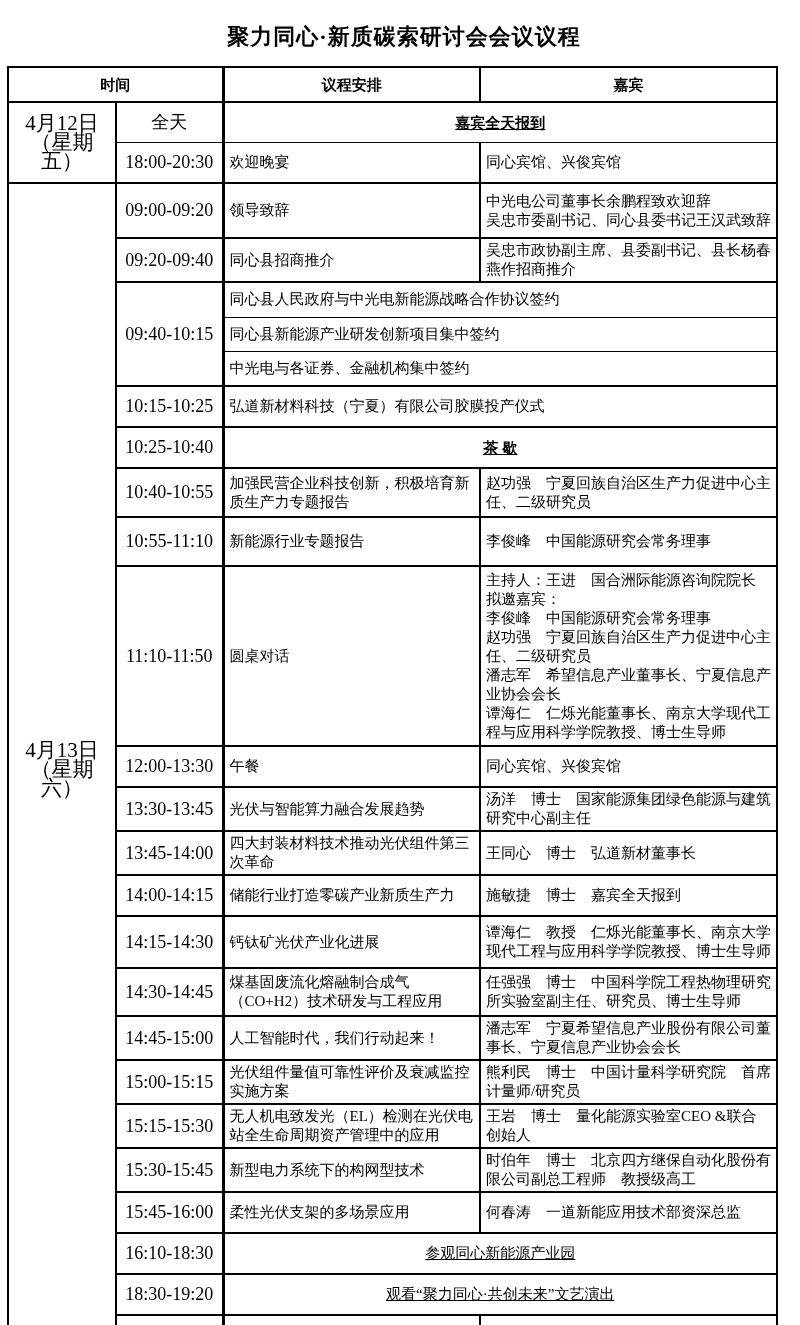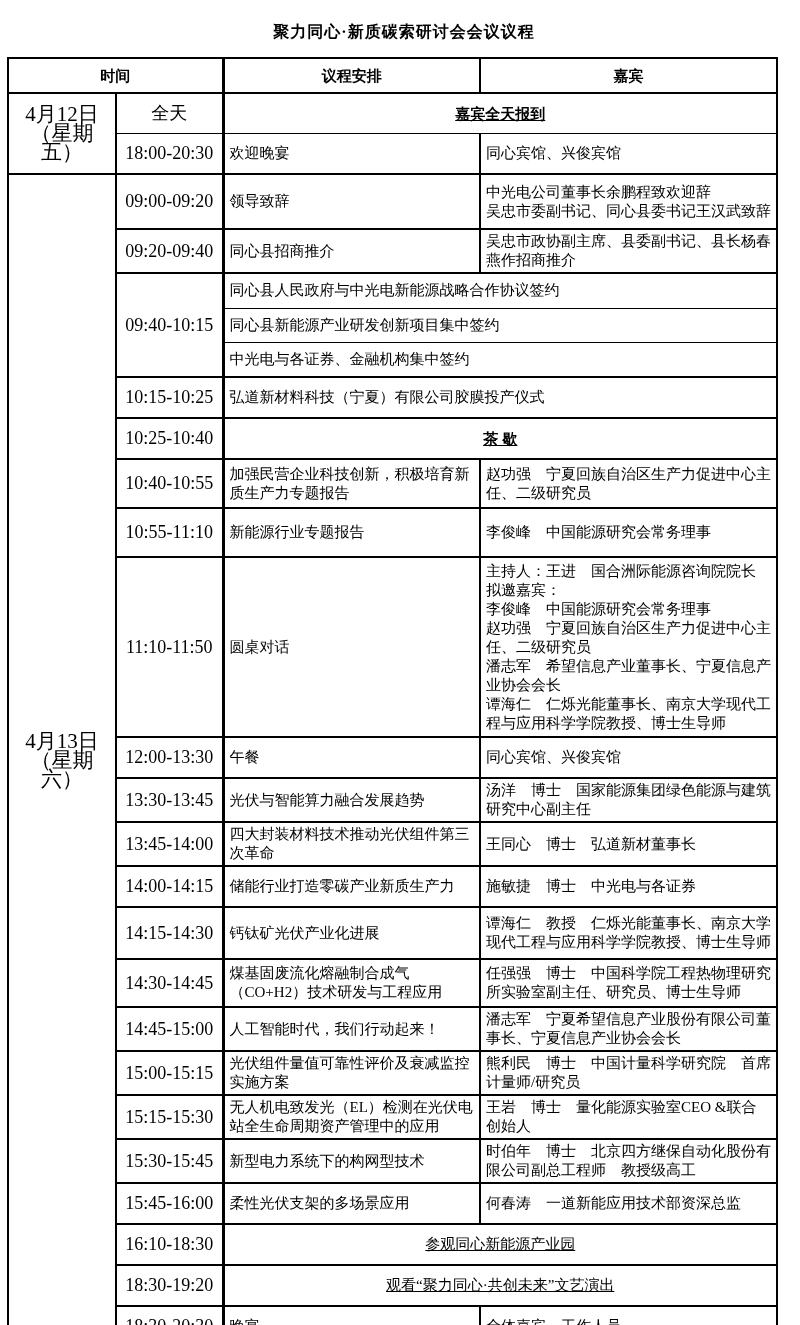--- a/index.html
+++ b/index.html
@@ -10,21 +10,21 @@
   }
   body {
     width: 800px;
     height: 1325px;
     font-family: "Liberation Serif", "DejaVu Serif", serif;
     position: relative;
   }
   .page-title {
     margin: 22px 0 14px 8px;
     text-align: center;
-    font-size: 16px;
+    font-size: 22px;
     font-weight: bold;
     letter-spacing: 1px;
     font-family: "Liberation Serif", "DejaVu Serif", serif;
   }
   table.agenda {
     border-collapse: collapse;
     table-layout: fixed;
     margin-left: 7px;
     width: 769px;
     border: 2px solid #a21caf;
@@ -167,21 +167,21 @@
       <td class="guest-cell">汤洋　博士　国家能源集团绿色能源与建筑研究中心副主任</td>
     </tr>
     <tr style="height:37px">
       <td class="time tcol">13:45-14:00</td>
       <td class="agenda-cell">四大封装材料技术推动光伏组件第三次革命</td>
       <td class="guest-cell">王同心　博士　弘道新材董事长</td>
     </tr>
     <tr style="height:40px">
       <td class="time tcol">14:00-14:15</td>
       <td class="agenda-cell">储能行业打造零碳产业新质生产力</td>
-      <td class="guest-cell">施敏捷　博士　中光电与各证券</td>
+      <td class="guest-cell">施敏捷　博士　嘉宾全天报到</td>
     </tr>
     <tr style="height:52px">
       <td class="time tcol">14:15-14:30</td>
       <td class="agenda-cell">钙钛矿光伏产业化进展</td>
       <td class="guest-cell">谭海仁　教授　仁烁光能董事长、南京大学现代工程与应用科学学院教授、博士生导师</td>
     </tr>
     <tr style="height:48px">
       <td class="time tcol">14:30-14:45</td>
       <td class="agenda-cell">煤基固废流化熔融制合成气（CO+H2）技术研发与工程应用</td>
       <td class="guest-cell">任强强　博士　中国科学院工程热物理研究所实验室副主任、研究员、博士生导师</td>

